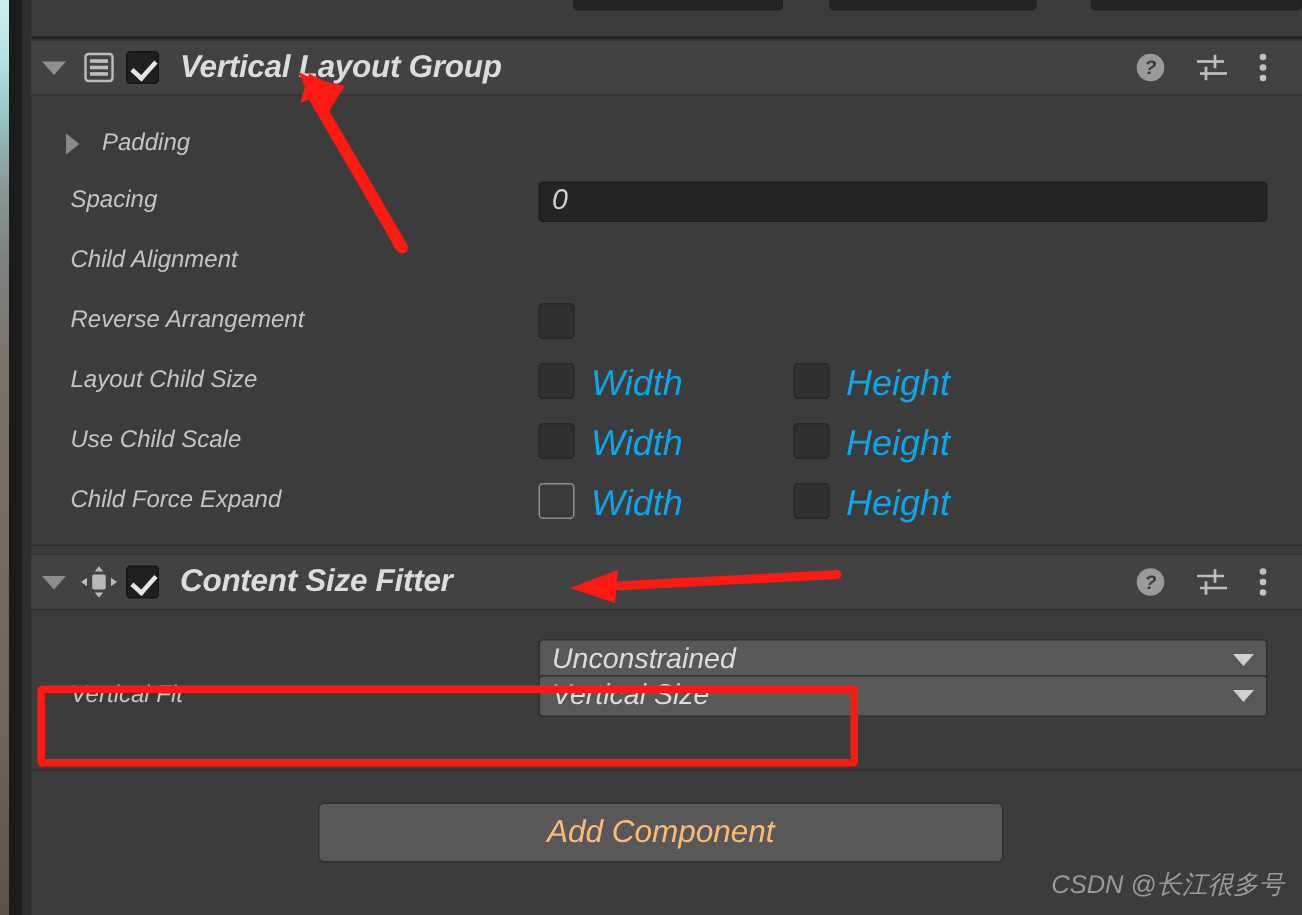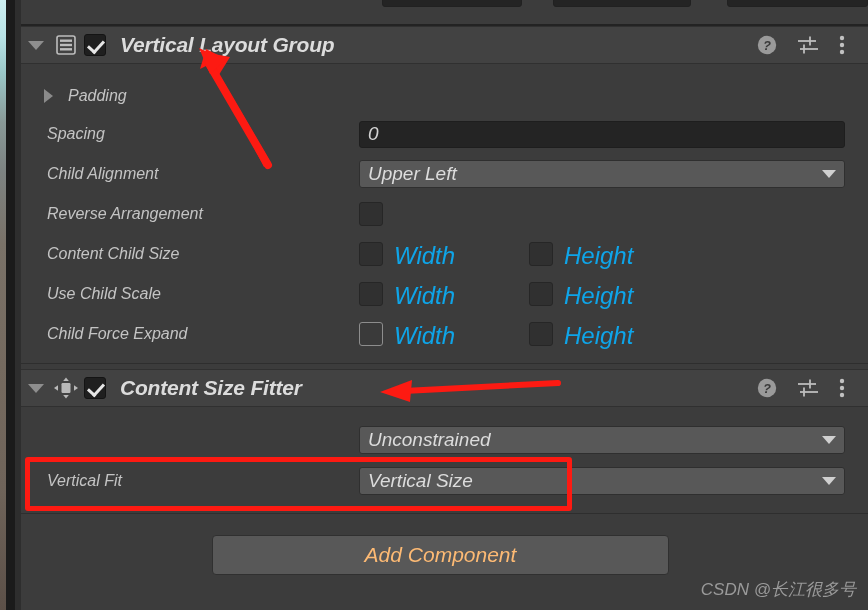--- a/index.html
+++ b/index.html
@@ -341,33 +341,29 @@
       <div class="plabel plabel-fold">Padding</div>
     </div>
 
     <div class="prow" style="top:114px;">
       <div class="plabel plabel-x">Spacing</div>
       <div class="num-field">0</div>
     </div>
 
     <div class="prow" style="top:154px;">
       <div class="plabel plabel-x">Child Alignment</div>
-      <div class="dropdown">
-        <span>Upper Left</span>
-        <span class="dd-arrow"></span>
-      </div>
     </div>
 
     <div class="prow" style="top:194px;">
       <div class="plabel plabel-x">Reverse Arrangement</div>
       <div class="tickbox" style="left:338px;top:8px;"></div>
     </div>
 
     <div class="prow" style="top:234px;">
-      <div class="plabel plabel-x">Content Child Size</div>
+      <div class="plabel plabel-x">Layout Child Size</div>
       <div class="tickbox" style="left:338px;top:8px;"></div>
       <div class="sublabel" style="left:373px;top:8px;">Width</div>
       <div class="tickbox" style="left:508px;top:8px;"></div>
       <div class="sublabel" style="left:543px;top:8px;">Height</div>
     </div>
 
     <div class="prow" style="top:274px;">
       <div class="plabel plabel-x">Use Child Scale</div>
       <div class="tickbox" style="left:338px;top:8px;"></div>
       <div class="sublabel" style="left:373px;top:8px;">Width</div>
@@ -430,21 +426,21 @@
       </div>
     </div>
 
     <div class="prow" style="top:420px;">
       <div class="dropdown" style="left:338px;width:486px;">
         <span>Unconstrained</span>
         <span class="dd-arrow"></span>
       </div>
     </div>
 
-    <div class="prow" style="top:461px;">
+    <div class="prow" style="top:444px;">
       <div class="plabel plabel-x">Vertical Fit</div>
       <div class="dropdown" style="left:338px;width:486px;">
         <span>Vertical Size</span>
         <span class="dd-arrow"></span>
       </div>
     </div>
 
     <div class="hr" style="top:513px;"></div>
 
     <div class="add-btn">

